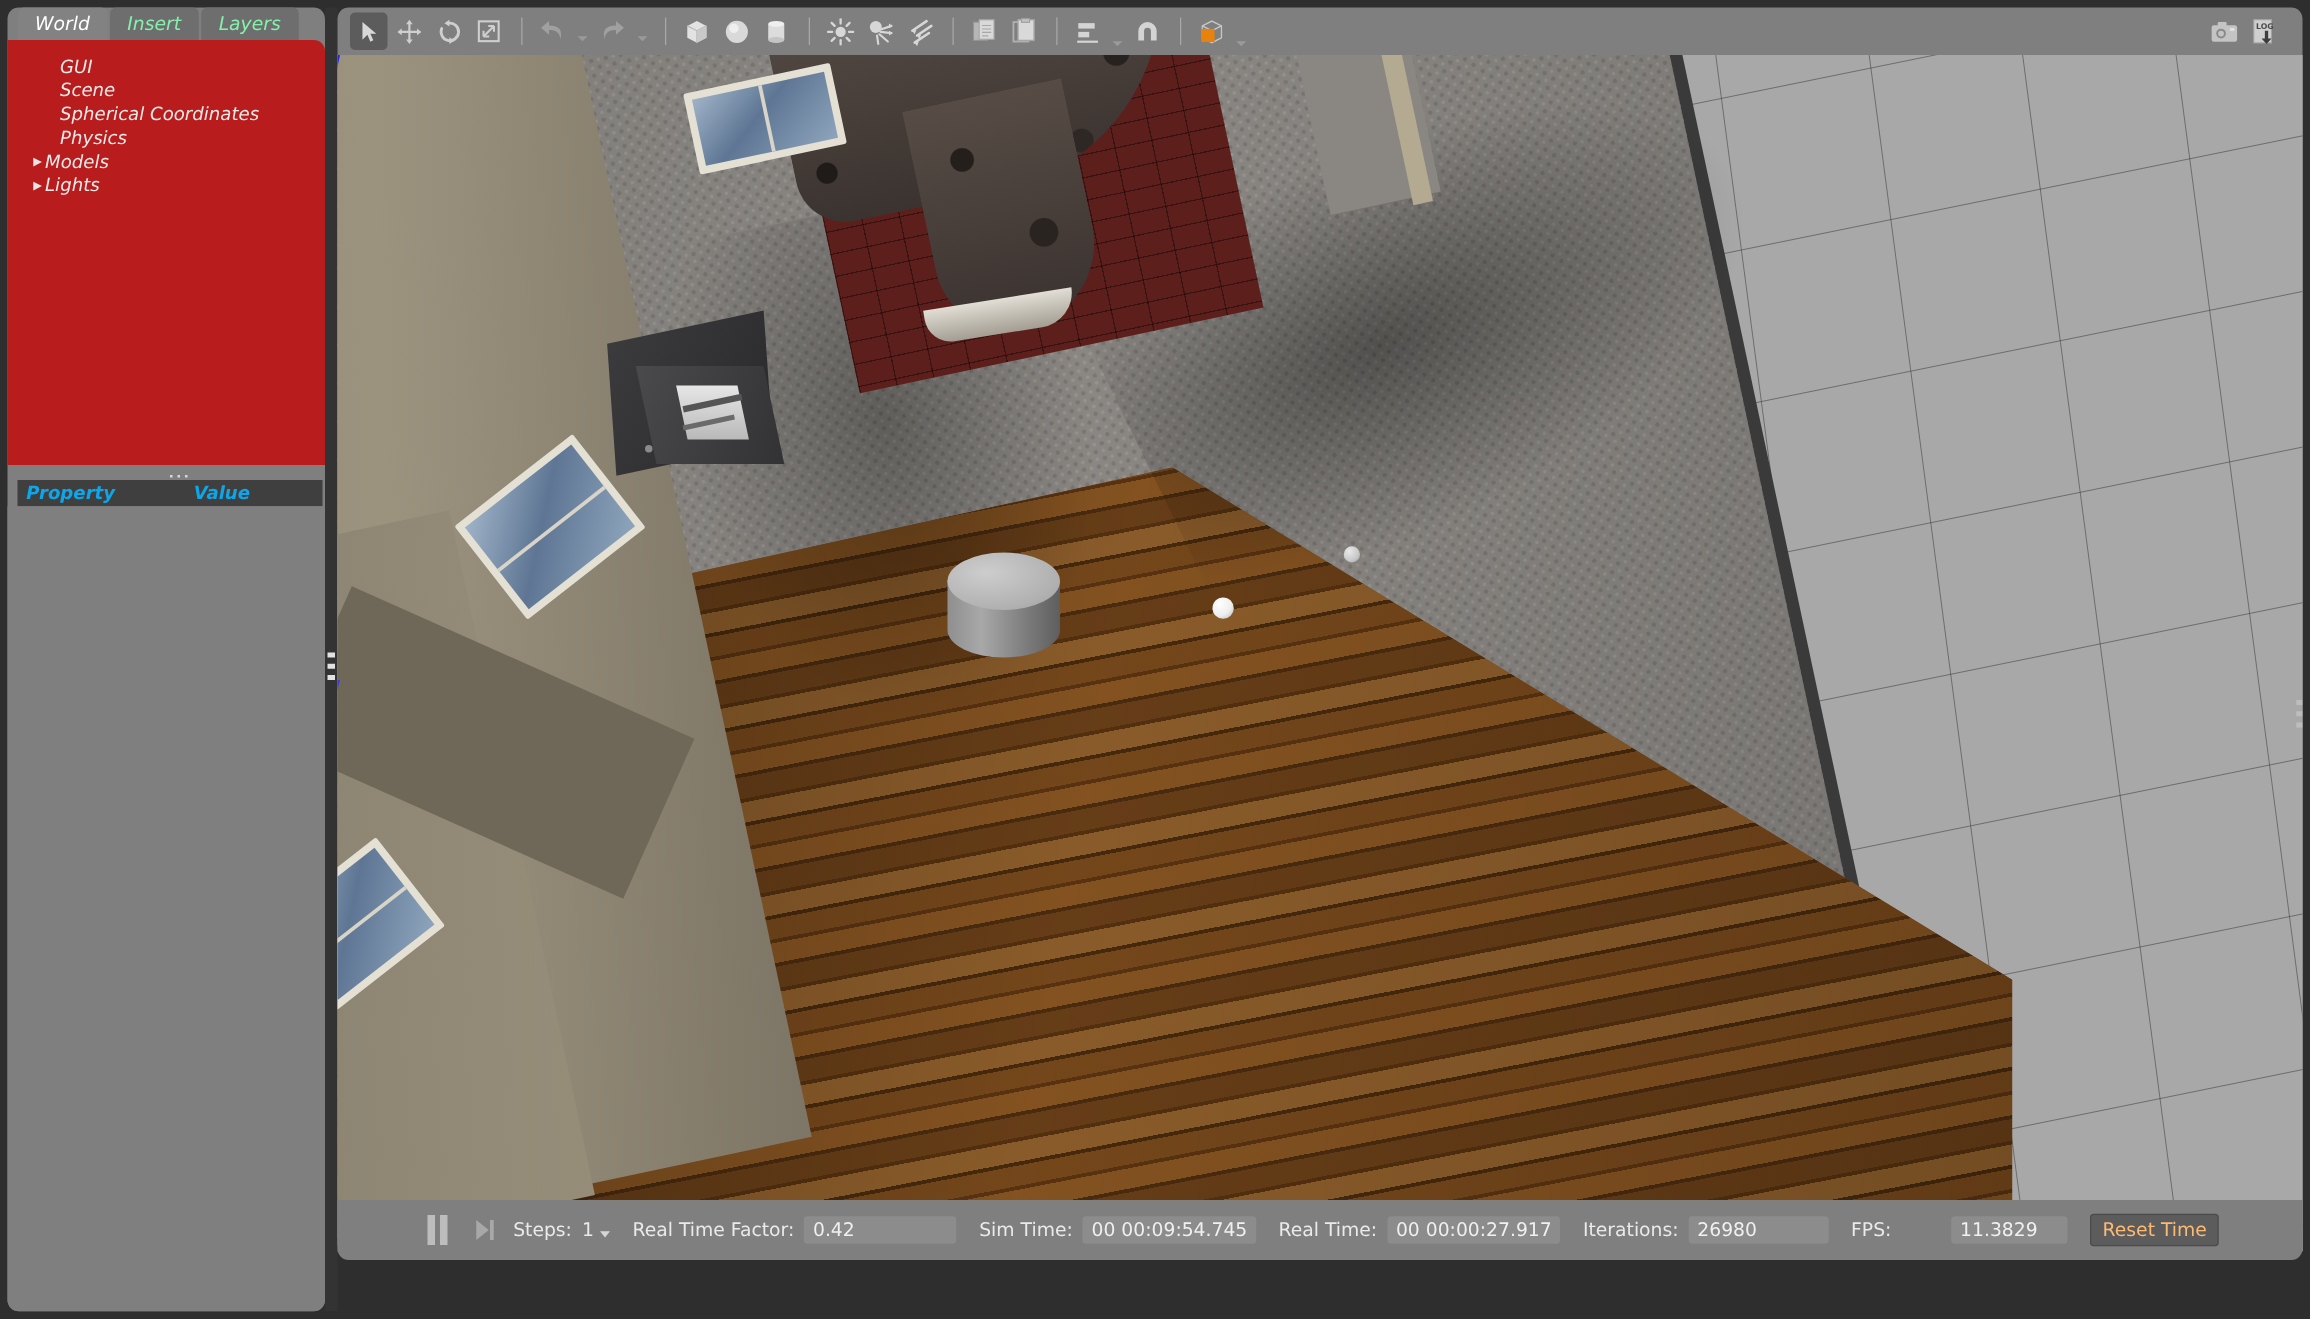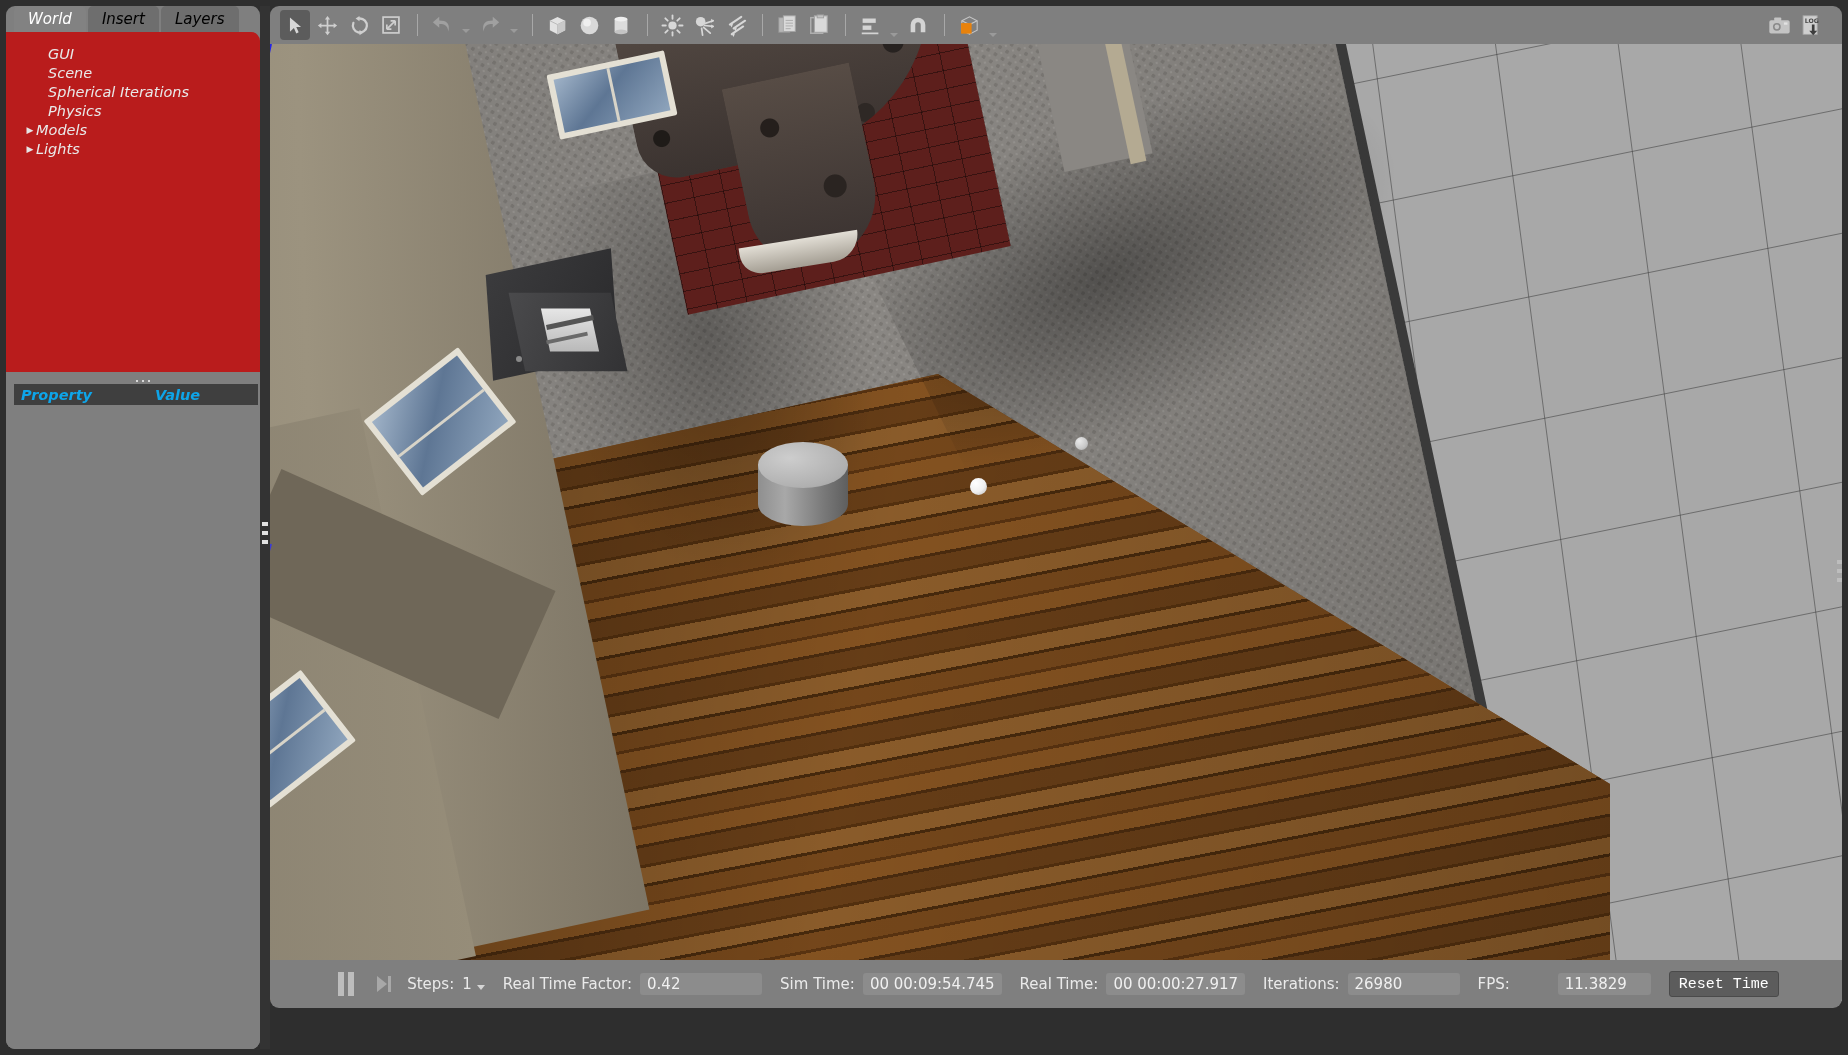--- a/index.html
+++ b/index.html
@@ -12,21 +12,21 @@
   #app { position: relative; width: 1848px; height: 1055px; background: #2e2e2e; }
 
   
   #left-panel {
     position: absolute; left: 6px; top: 6px; width: 254px; height: 1043px;
     background: #7f7f7f; border-radius: 9px; font-style: italic;
   }
   #tab-bar { position: absolute; left: 8px; top: 0; height: 26px; display: flex; }
   .tab {
     height: 26px; padding: 0 14px; line-height: 26px;
-    font-size: 15px; color: #000000;
+    font-size: 15px; color: #86efac;
     background: #6e6e6e; border-radius: 5px 5px 0 0;
     margin-right: 2px; cursor: default;
   }
   .tab.active { background: #828282; color: #ffffff; }
   #tree {
     position: absolute; left: 0; top: 26px; right: 0; height: 340px;
     background: #b91c1c; border-radius: 0 9px 0 0; padding: 12px 0 0 18px;
   }
   .tree-row {
     display: flex; align-items: center; height: 19px;
@@ -336,21 +336,21 @@
     justify-content: center; gap: 4px; margin-right: 12px;
   }
   #btn-pause i { display: block; width: 6px; height: 24px; background: #bdbdbd; }
   #btn-step {
     width: 26px; height: 28px; display: flex; align-items: center;
     justify-content: center; margin-right: 10px;
   }
   #reset-btn {
     background: #5c5c5c; border: 1px solid #4a4a4a; border-radius: 3px;
     height: 26px; padding: 0 9px; display: flex; align-items: center;
-    font-size: 15px; color: #ffffff; cursor: default; font-family: Liberation Mono, monospace;
+    font-size: 15px; color: #fdba74; cursor: default;
   }
   .steps-caret {
     width: 0; height: 0; border-left: 4px solid transparent;
     border-right: 4px solid transparent; border-top: 5px solid #d6d6d6;
     margin-left: 5px; margin-top: 7px;
   }
   
   #right-grip {
     position: absolute; right: 0px; top: 516px; width: 5px; height: 22px;
     display: flex; flex-direction: column; justify-content: space-between;
@@ -374,21 +374,21 @@
       <div class="tree-row">
         <span class="tw-spacer"></span>
         <span>GUI</span>
       </div>
       <div class="tree-row">
         <span class="tw-spacer"></span>
         <span>Scene</span>
       </div>
       <div class="tree-row">
         <span class="tw-spacer"></span>
-        <span>Spherical Iterations</span>
+        <span>Spherical Coordinates</span>
       </div>
       <div class="tree-row">
         <span class="tw-spacer"></span>
         <span>Physics</span>
       </div>
       <div class="tree-row has-arrow">
         <span class="tw-arrow">▶</span>
         <span>Models</span>
       </div>
       <div class="tree-row has-arrow">

